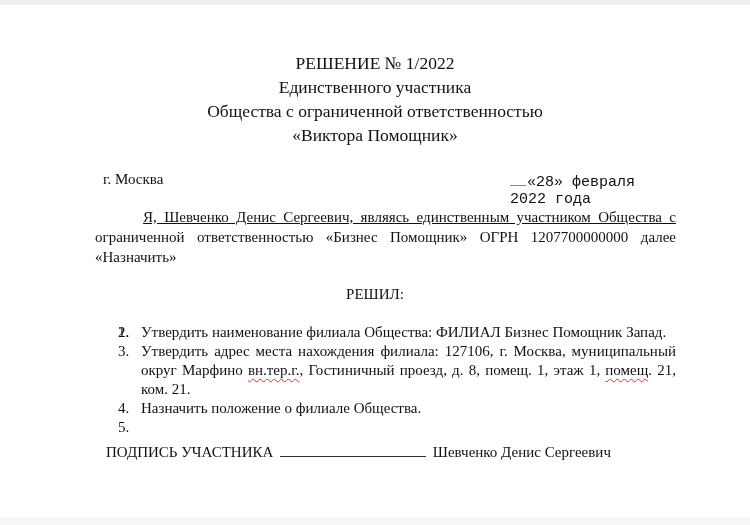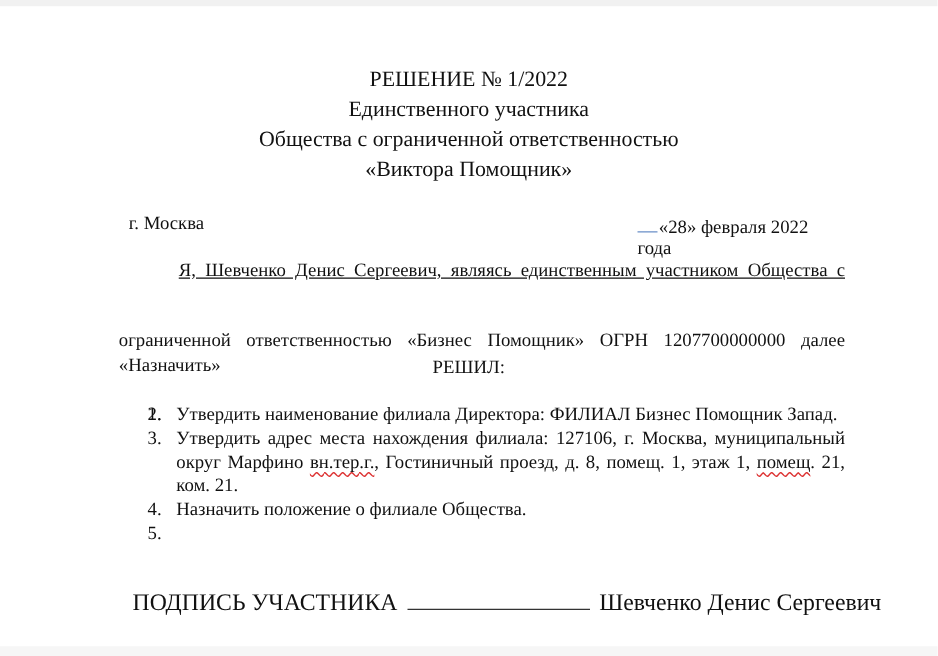--- a/index.html
+++ b/index.html
@@ -5,31 +5,31 @@
   html, body { margin:0; padding:0; }
   body {
     width:750px; height:525px; overflow:hidden; background:#fff;
     font-family:"Liberation Serif","DejaVu Serif",serif; color:#111;
     position:relative;
   }
   .topbar { position:absolute; left:0; top:0; width:750px; height:5px; background:#f1f1f1; }
   .page { position:absolute; left:0; top:0; width:652px; height:525px; }
   .title-block { position:absolute; top:51px; left:0; width:750px; text-align:center; font-size:17.5px; line-height:24px; }
   .city { position:absolute; left:103px; top:171px; font-size:15px; }
-  .date { position:absolute; left:510px; top:171px; font-size:15px; }
+  .date { position:absolute; left:510px; top:171px; font-size:15px;font-family:Liberation Mono, monospace; }
   .date .blank { display:inline-block; width:16px; border-bottom:1.5px solid #6a8fc8; height:14px; vertical-align:baseline; margin-right:1px;}
   .intro { position:absolute; left:95px; top:207px; width:581px; font-size:15px; line-height:20px; text-align:justify; }
   .intro .first { text-indent:48px; text-align:justify; text-align-last:justify;text-decoration:underline; }
   .resh { position:absolute; left:0; top:286px; width:750px; text-align:center; font-size:15px; }
   .list { position:absolute; left:118px; top:323px; width:558px; font-size:15px; line-height:19px; margin:0; padding:0; list-style:none; }
   .list li { position:relative; padding-left:23px; text-align:justify; }
   .list li .num { position:absolute; left:0; top:0; }
   .list li.long .t { text-align:justify; }
   .spell { text-decoration:underline wavy #d33; text-decoration-thickness:1px; text-underline-offset:3px; }
-  .sign { position:absolute; left:106px; top:472px; font-size:19px; white-space:nowrap; }
+  .sign { position:absolute; left:106px; top:444px; font-size:15px; white-space:nowrap; }
   .sign .line { display:inline-block; width:146px; border-bottom:1px solid #333; height:12px; margin:0 3px; }
   .bottombar { position:absolute; left:0; top:517px; width:750px; height:8px; background:#f6f6f6; }
 </style>
 </head>
 <body>
 
 <div class="topbar"></div>
 
 <div class="page">
   <div class="title-block">
@@ -37,33 +37,33 @@
     <div>Единственного участника</div>
     <div>Общества с ограниченной ответственностью</div>
     <div>«Виктора Помощник»</div>
   </div>
 
   <div class="city">г. Москва</div>
   <div class="date"><span class="blank"></span><span>«28» февраля 2022 года</span></div>
 
   <div class="intro">
     <div class="first">Я, Шевченко Денис Сергеевич, являясь единственным участником Общества с</div>
-    <div style="text-align:justify;text-align-last:justify;margin-top:36px;">ограниченной ответственностью «Бизнес Помощник» ОГРН 1207700000000 далее</div>
+    <div style="text-align:justify;text-align-last:justify;">ограниченной ответственностью «Бизнес Помощник» ОГРН 1207700000000 далее</div>
     <div>«Назначить»</div>
   </div>
 
   <div class="resh">РЕШИЛ:</div>
 
   <ol class="list">
     <li>
       <span class="num">1.</span>
     </li>
     <li>
       <span class="num">2.</span>
-      <span>Утвердить наименование филиала Директора: ФИЛИАЛ Бизнес Помощник Запад.</span>
+      <span>Утвердить наименование филиала Общества: ФИЛИАЛ Бизнес Помощник Запад.</span>
     </li>
     <li class="long">
       <span class="num">3.</span>
       <span class="t"><span>Утвердить адрес места нахождения филиала: 127106, г. Москва, муниципальный округ Марфино </span><span class="spell">вн.тер.г.</span><span>, Гостиничный проезд, д. 8, помещ. 1, этаж 1, </span><span class="spell">помещ</span><span>. 21, ком. 21.</span></span>
     </li>
     <li>
       <span class="num">4.</span>
       <span>Назначить положение о филиале Общества.</span>
     </li>
     <li>

